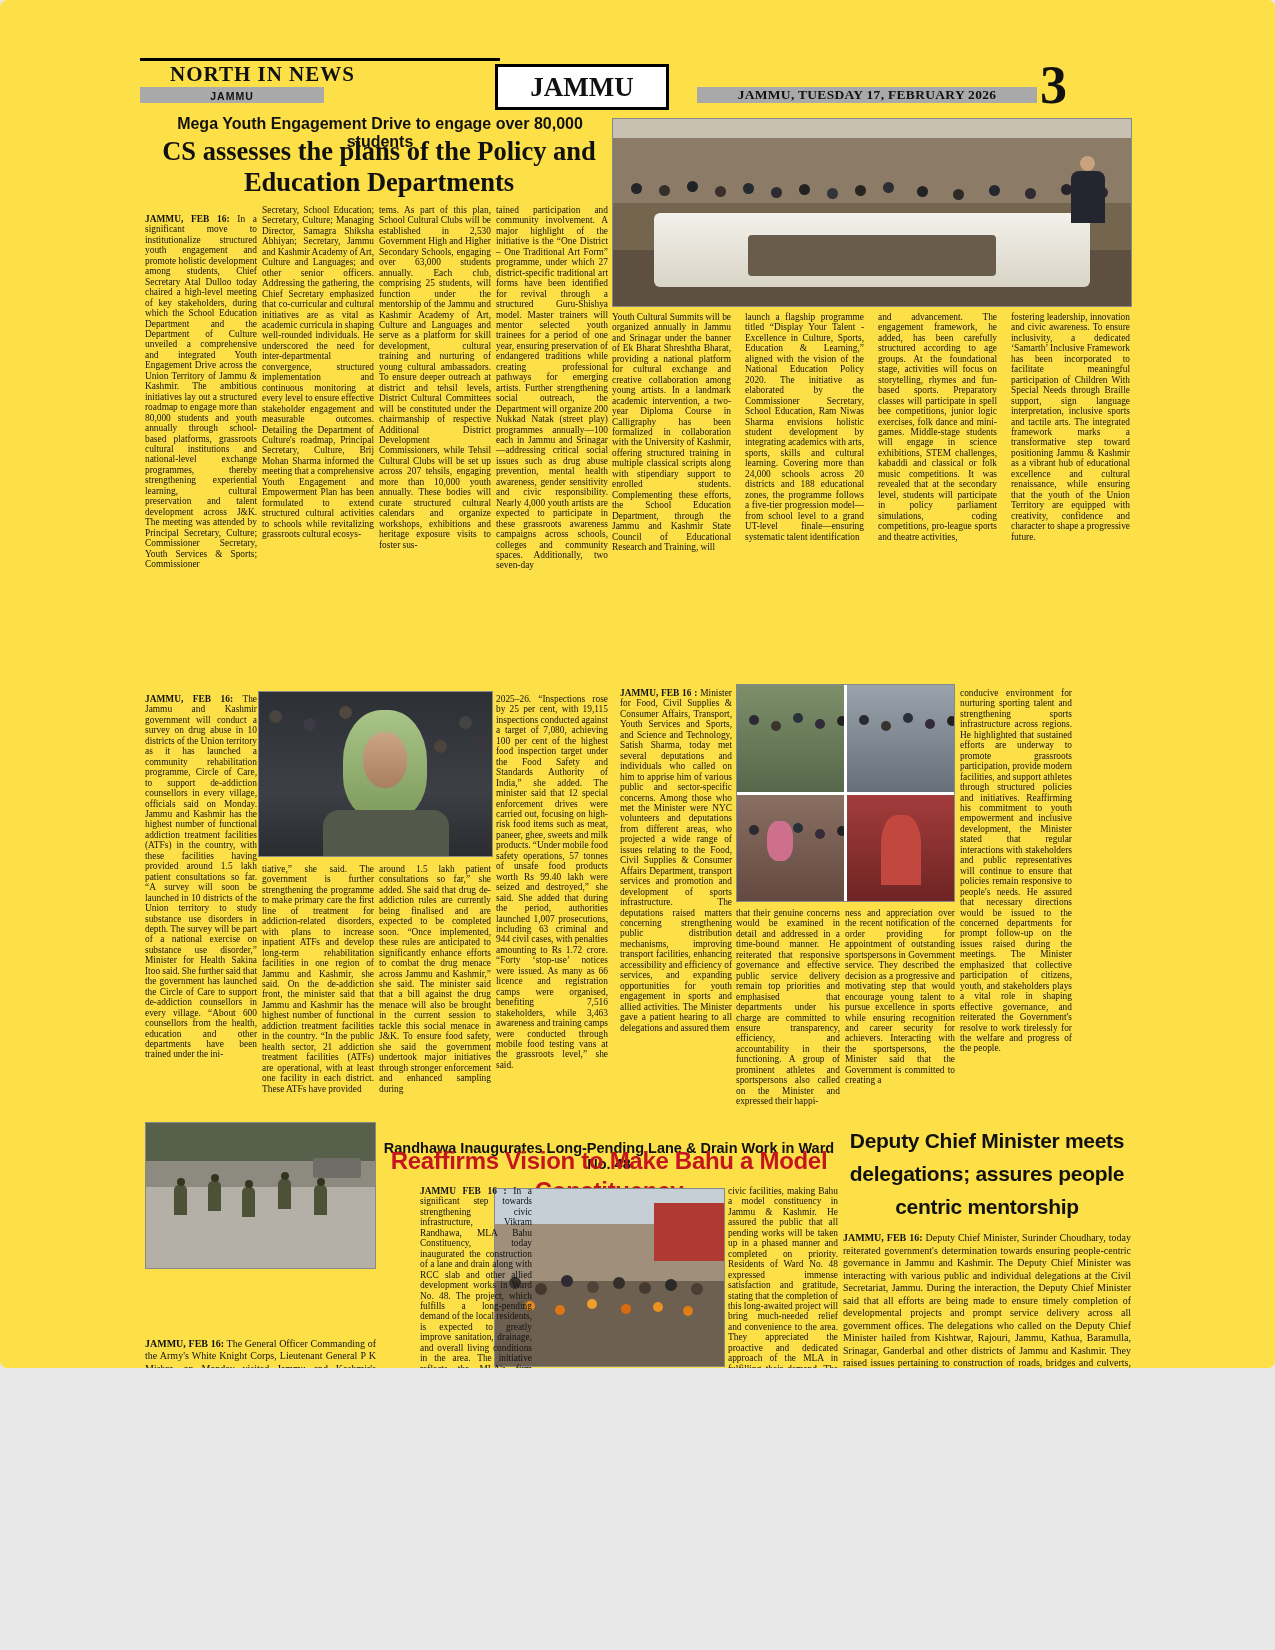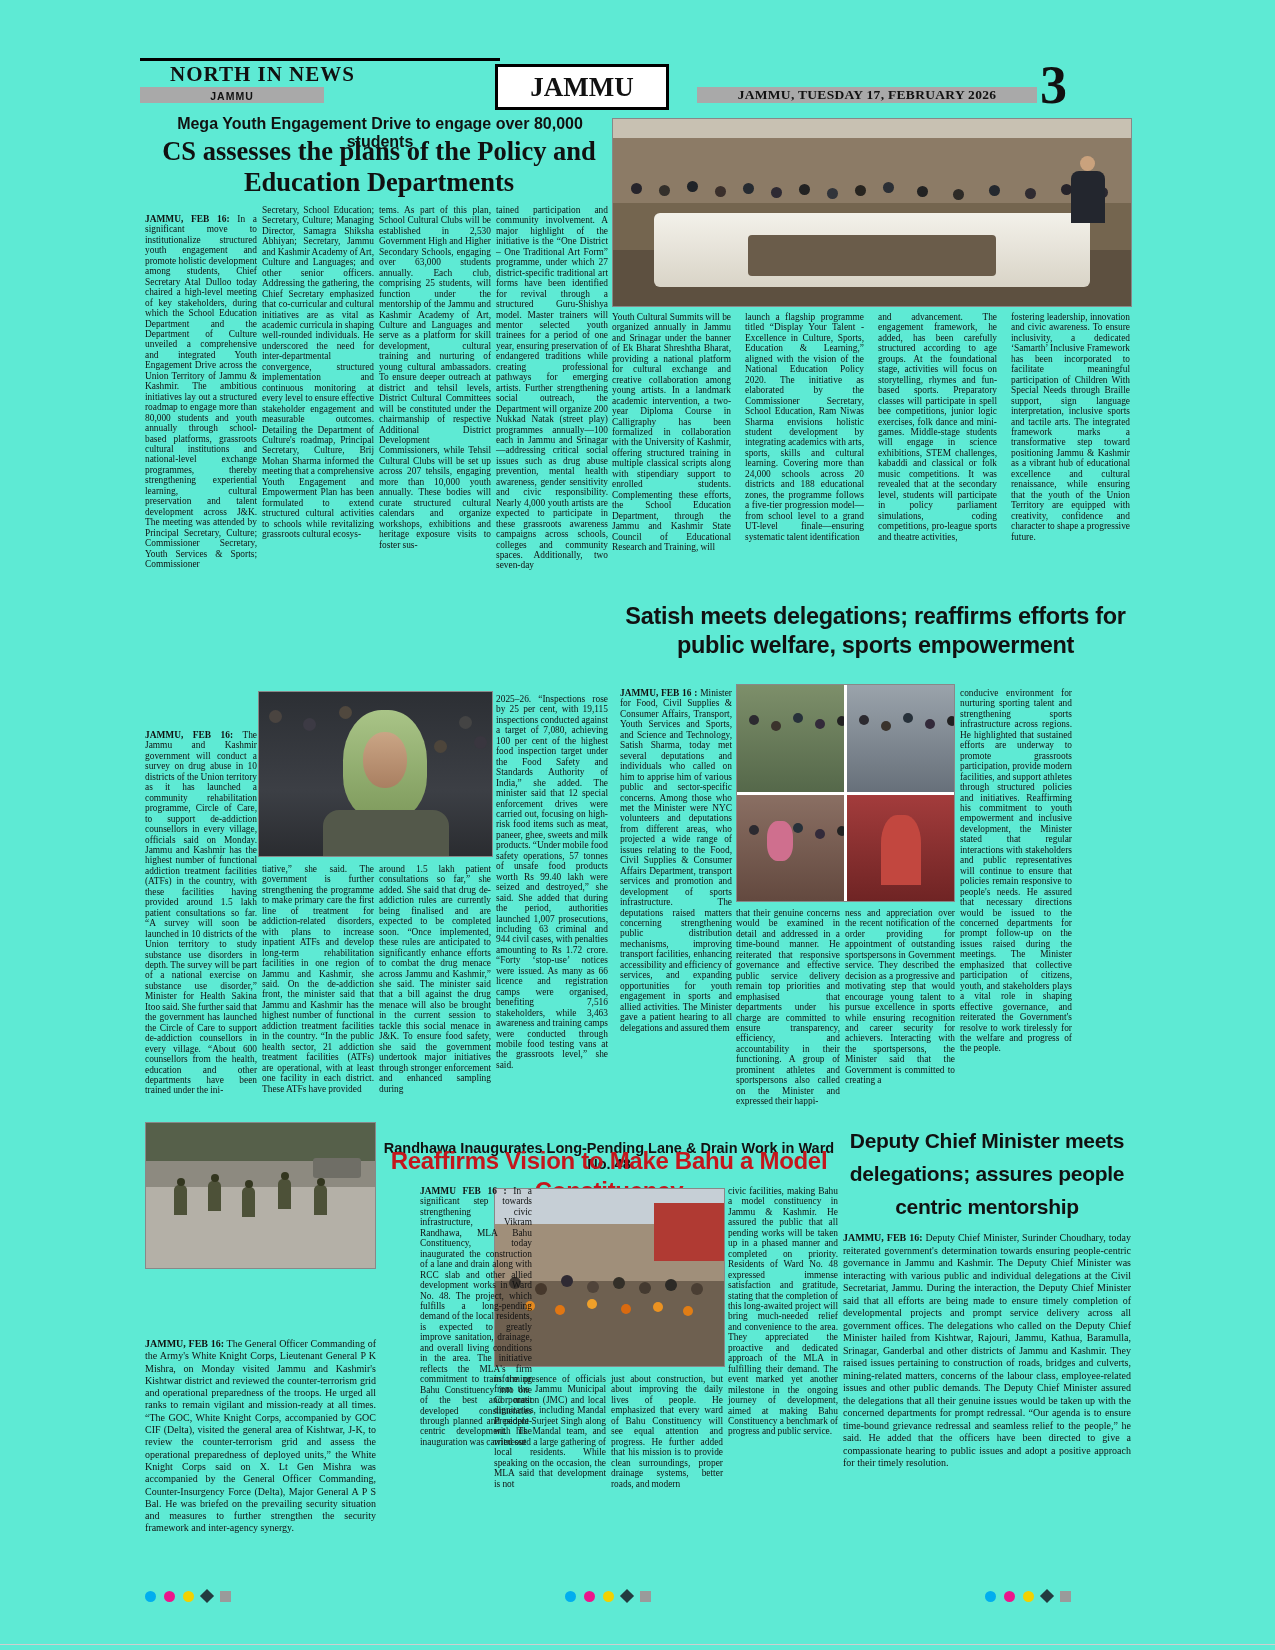--- a/index.html
+++ b/index.html
@@ -1,17 +1,17 @@
 <!DOCTYPE html>
 <html><head>
 <meta charset="utf-8">
 <style>
   html,body{margin:0;padding:0;background:#e8e8e8;}
-  .page{position:relative;width:1275px;height:1650px;background:#5eead4;margin:0 auto;
-        font-family:"Liberation Serif", serif;color:#111;overflow:hidden;}
+  .page{position:relative;width:1275px;height:1368px;background:#fde047;margin:0 auto;
+        font-family:"Liberation Serif", serif;color:#111;overflow:hidden;border-radius:7px;}
   .abs{position:absolute;}
   
   .brand{font-weight:bold;font-size:21px;letter-spacing:1px;font-family:"Liberation Serif",serif;}
   .graybar{background:#a9a9a9;height:16px;line-height:16px;text-align:center;}
   .brand-sub{font-family:"Liberation Sans",sans-serif;font-weight:bold;font-size:10.5px;letter-spacing:1px;}
   .section-box{border:3px solid #000;background:#fff;text-align:center;
                font-weight:bold;font-size:27px;font-family:"Liberation Serif",serif;}
   .dateline-bar{font-weight:bold;font-size:13.5px;font-family:"Liberation Serif",serif;letter-spacing:.3px;}
   .pagenum{font-weight:bold;font-size:54px;line-height:50px;}
   .toprule{background:#000;height:3px;}
@@ -112,28 +112,27 @@
   <div class="abs col" style="left:1011px;top:312px;width:119px;height:290px;"><span>fostering leadership, innovation and civic awareness. To ensure inclusivity, a dedicated ‘Samarth’ Inclusive Framework has been incorporated to facilitate meaningful participation of Children With Special Needs through Braille support, sign language interpretation, inclusive sports and tactile arts. The integrated framework marks a transformative step toward positioning Jammu &amp; Kashmir as a vibrant hub of educational excellence and cultural renaissance, while ensuring that the youth of the Union Territory are equipped with creativity, confidence and character to shape a progressive future.</span></div>
 
 
   <div class="photo ph-drug" style="left:258px;top:691px;width:235px;height:166px;">
     <div class="crowd"></div>
     <div class="scarf"></div>
     <div class="face"></div>
     <div class="body"></div>
   </div>
 
-  <div class="abs col" style="left:145px;top:694px;width:112px;height:426px;margin-top:36px;">
+  <div class="abs col" style="left:145px;top:694px;width:112px;height:426px;">
     <b class="dl">JAMMU, FEB 16:</b><span> The Jammu and Kashmir government will conduct a survey on drug abuse in 10 districts of the Union territory as it has launched a community rehabilitation programme, Circle of Care, to support de-addiction counsellors in every village, officials said on Monday. Jammu and Kashmir has the highest number of functional addiction treatment facilities (ATFs) in the country, with these facilities having provided around 1.5 lakh patient consultations so far. “A survey will soon be launched in 10 districts of the Union territory to study substance use disorders in depth. The survey will be part of a national exercise on substance use disorder,” Minister for Health Sakina Itoo said. She further said that the government has launched the Circle of Care to support de-addiction counsellors in every village. “About 600 counsellors from the health, education and other departments have been trained under the ini-</span>
   </div>
   <div class="abs col" style="left:262px;top:864px;width:112px;height:256px;"><span>tiative,” she said. The government is further strengthening the programme to make primary care the first line of treatment for addiction-related disorders, with plans to increase inpatient ATFs and develop long-term rehabilitation facilities in one region of Jammu and Kashmir, she said. On the de-addiction front, the minister said that Jammu and Kashmir has the highest number of functional addiction treatment facilities in the country. “In the public health sector, 21 addiction treatment facilities (ATFs) are operational, with at least one facility in each district. These ATFs have provided</span></div>
   <div class="abs col" style="left:379px;top:864px;width:112px;height:256px;"><span>around 1.5 lakh patient consultations so far,” she added. She said that drug de-addiction rules are currently being finalised and are expected to be completed soon. “Once implemented, these rules are anticipated to significantly enhance efforts to combat the drug menace across Jammu and Kashmir,” she said. The minister said that a bill against the drug menace will also be brought in the current session to tackle this social menace in J&amp;K. To ensure food safety, she said the government undertook major initiatives through stronger enforcement and enhanced sampling during</span></div>
   <div class="abs col" style="left:496px;top:694px;width:112px;height:426px;"><span>2025–26. “Inspections rose by 25 per cent, with 19,115 inspections conducted against a target of 7,080, achieving 100 per cent of the highest food inspection target under the Food Safety and Standards Authority of India,” she added. The minister said that 12 special enforcement drives were carried out, focusing on high-risk food items such as meat, paneer, ghee, sweets and milk products. “Under mobile food safety operations, 57 tonnes of unsafe food products worth Rs 99.40 lakh were seized and destroyed,” she said. She added that during the period, authorities launched 1,007 prosecutions, including 63 criminal and 944 civil cases, with penalties amounting to Rs 1.72 crore. “Forty ‘stop-use’ notices were issued. As many as 66 licence and registration camps were organised, benefiting 7,516 stakeholders, while 3,463 awareness and training camps were conducted through mobile food testing vans at the grassroots level,” she said.</span></div>
 
-  <div class="abs hl-sans" style="left:618px;top:602px;width:515px;font-size:23.5px;line-height:29px;text-align:center;">Satish meets delegations; reaffirms efforts for public welfare, sports empowerment</div>
 
   <div class="photo ph-grid" style="left:736px;top:684px;width:219px;height:218px;">
     <div class="tile t1">
         <div class="dots"></div>
       </div>
     <div class="tile t2">
         <div class="dots"></div>
       </div>
     <div class="tile t3">
         <div class="dots"></div>

